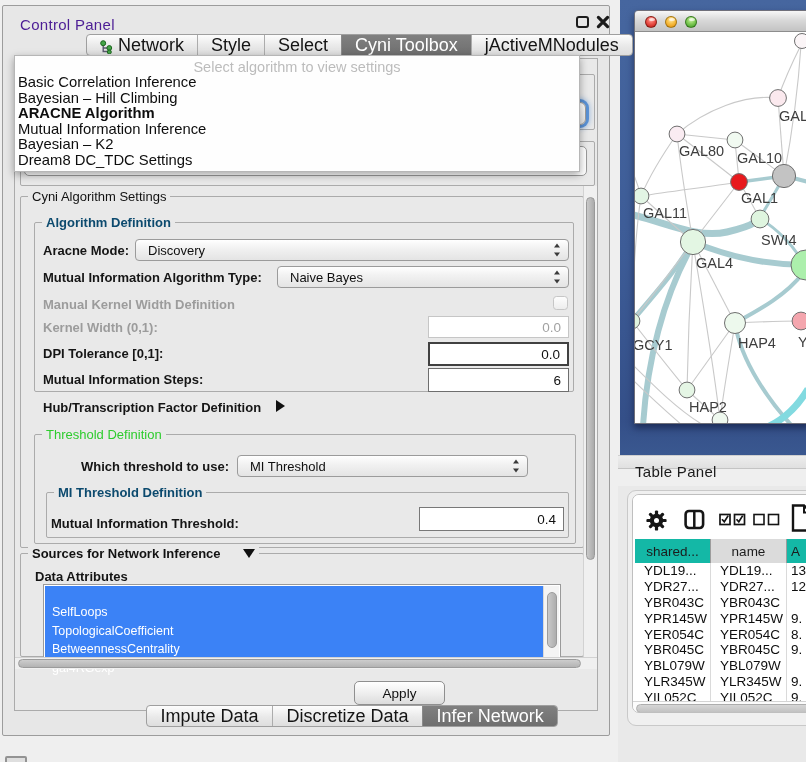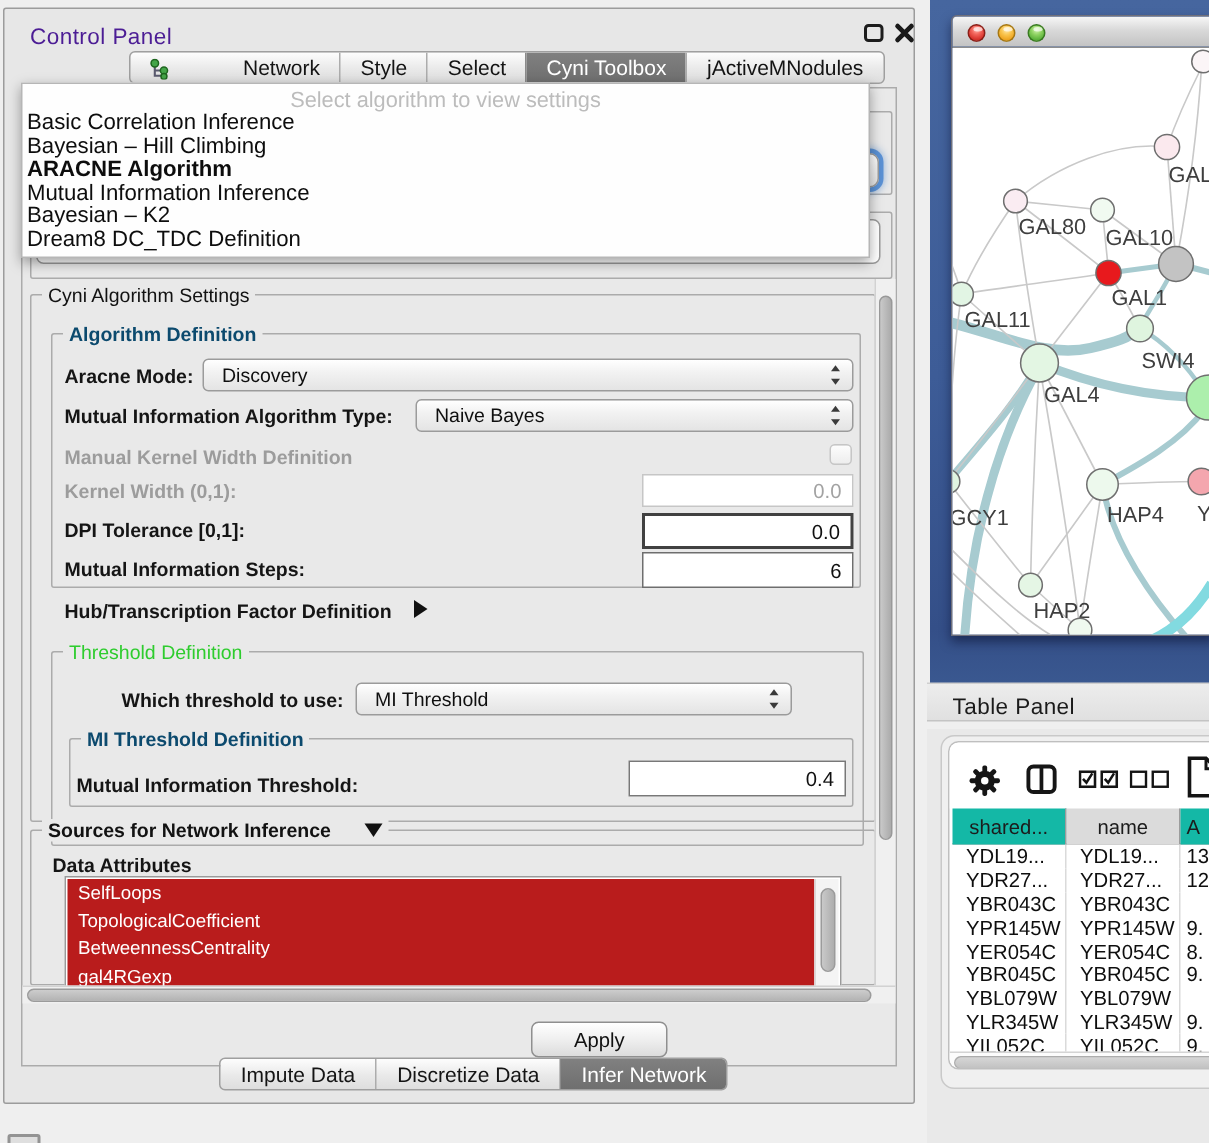--- a/index.html
+++ b/index.html
@@ -17,21 +17,21 @@
           background:linear-gradient(#F7F7F7,#D9D9D9 45%,#C3C3C3);border-bottom:1px solid #8D8D8D;}
   .tl{position:absolute;top:4.5px;width:12px;height:12px;border-radius:50%;}
   .tl::after{content:"";position:absolute;left:2.5px;top:1px;width:6px;height:3.5px;border-radius:50%;background:rgba(255,255,255,.65);}
   .tl.red{left:10px;background:radial-gradient(circle at 50% 28%,#FFB3AC 0%,#F2655C 35%,#D93730 70%,#B5211B 100%);border:1px solid rgba(110,20,14,.75);}
   .tl.yellow{left:30px;background:radial-gradient(circle at 50% 28%,#FFE9AF 0%,#F9C44D 40%,#EFA521 75%,#CE8A11 100%);border:1px solid rgba(140,100,10,.75);}
   .tl.green{left:50px;background:radial-gradient(circle at 50% 28%,#D2F4B1 0%,#8CD160 40%,#5CB23C 75%,#3F9224 100%);border:1px solid rgba(40,100,20,.75);}
   .netcanvas{position:absolute;left:0;top:21px;right:0;bottom:0;background:#FFFFFF;overflow:hidden;}
   .netcanvas svg{position:absolute;left:0;top:0;}
 
   
-  .tp-bar{left:618px;top:455px;width:188px;height:26px;background:linear-gradient(#EDEDED,#E0E0E0);
+  .tp-bar{left:618px;top:455px;width:188px;height:14px;background:linear-gradient(#EDEDED,#E0E0E0);
           border-top:1px solid #CFCFCF;border-bottom:1px solid #C4C4C4;}
   .tp-bar span{position:absolute;left:17px;top:6.5px;font-size:15px;letter-spacing:0.3px;color:#1B1B1B;}
   .tp-under{left:618px;top:486px;width:188px;height:276px;background:#E9E9E9;}
   .tp-frame{left:627px;top:490px;width:200px;height:236px;border:1px solid #C9C9C9;border-radius:9px;background:#F0F0F0;}
   .tp-card{left:632px;top:494px;width:200px;height:219px;background:#FFFFFF;border:1px solid #BFBFBF;border-radius:7px;overflow:hidden;}
   .tbl-toolbar{position:absolute;left:0;top:0;width:100%;height:44px;background:#fff;}
   .tbl-toolbar svg{position:absolute;}
   .tbl-head{position:absolute;left:2px;top:44px;height:24px;display:flex;border-bottom:1px solid #8F8F8F;}
   .tbl-head .hc{height:24px;border-right:1px solid #9C9C9C;font-size:13.5px;color:#1C1C1C;
                 display:flex;align-items:center;justify-content:center;overflow:hidden;white-space:nowrap;}
@@ -47,22 +47,22 @@
 
   
   .cpwin{left:2px;top:5px;width:608px;height:731px;background:#E7E7E7;border:1px solid #9C9C9C;border-radius:2px;}
   .cp-title{position:absolute;left:17px;top:10px;font-size:15px;letter-spacing:0.3px;color:#4c1d95;}
   .cp-float{position:absolute;left:573px;top:10px;width:13px;height:12px;border:2px solid #1D1D1D;border-radius:3px;}
   .cp-close{position:absolute;left:593px;top:9px;width:14px;height:14px;}
 
   
   .segbar{position:absolute;display:flex;height:22px;border:1px solid #9F9F9F;border-radius:4px;
           background:linear-gradient(#FDFDFD,#E9E9E9 55%,#DEDEDE);overflow:hidden;}
-  .seg{padding:0 12.5px;line-height:21px;font-size:14px;color:#141414;border-left:1px solid #ACACAC;
-       display:flex;align-items:center;white-space:nowrap;gap:44px;}
+  .seg{padding:0 12.5px;line-height:21px;font-size:18px;color:#141414;border-left:1px solid #ACACAC;
+       display:flex;align-items:center;white-space:nowrap;}
   .seg:first-child{border-left:none;}
   .seg.sel{background:linear-gradient(#808080,#6F6F6F);color:#FFFFFF;border-left-color:#8A8A8A;}
   .seg .nicon{margin-right:5px;display:inline-block;width:13px;height:14px;}
   #top-tabs{left:83px;top:28px;}
   #bottom-tabs{left:143px;top:699px;}
   #bottom-tabs .seg{padding:0 13.5px;}
   #top-tabs .seg{padding:0 13px;}
 
   
   .content{position:absolute;left:11px;top:52px;width:584px;height:653px;border:1px solid #ABABAB;background:#E9E9E9;}
@@ -85,21 +85,21 @@
   .tfield{position:absolute;background:#FFFFFF;font-size:13.5px;color:#101010;
           display:flex;align-items:center;justify-content:flex-end;padding-right:7px;}
   .tfield.dis{color:#A2A2A2;}
   .checkbox{position:absolute;width:15px;height:14px;background:linear-gradient(#FDFDFD,#EDEDED);border:1px solid #C6C6C6;border-radius:3.5px;}
 
   .tri-right{display:inline-block;width:0;height:0;border-top:6.5px solid transparent;border-bottom:6.5px solid transparent;border-left:9px solid #111;}
   .tri-down{display:inline-block;width:0;height:0;border-left:6.5px solid transparent;border-right:6.5px solid transparent;border-top:9px solid #111;}
 
   
   .attr-list{position:absolute;background:#FFFFFF;border:1px solid #9A9A9A;}
-  .attr-sel{position:absolute;left:1px;top:1px;right:17px;bottom:1px;background:#b91c1c;padding-top:0;}
+  .attr-sel{position:absolute;left:1px;top:1px;right:17px;bottom:1px;background:#3b82f6;padding-top:17px;}
   .attr-sel div{padding-left:7px;line-height:18.7px;font-size:12.5px;color:#FFFFFF;white-space:nowrap;}
   .attr-vsb{position:absolute;top:1px;right:1px;bottom:1px;width:16px;background:#F4F4F4;border-left:1px solid #D9D9D9;}
   .attr-vsb .thumb{position:absolute;left:2.5px;top:6px;width:10px;height:56px;border-radius:6px;
           background:linear-gradient(90deg,#C9C9C9,#ADADAD);border:1px solid #9B9B9B;}
 
   
   .vsb{position:absolute;right:0px;top:127px;width:14px;height:471px;background:#F0F0F0;border-left:1px solid #D2D2D2;}
   .vsb .thumb{position:absolute;left:2px;top:11px;width:9px;height:363px;border-radius:6px;
           background:linear-gradient(90deg,#C9C9C9,#ABABAB);border:1px solid #999999;}
   .hsb{position:absolute;left:0px;top:598px;width:582px;height:12px;background:#F0F0F0;border-top:1px solid #D2D2D2;}
@@ -366,21 +366,21 @@
         <span>0.0</span>
       </div>
       <span class="flabel" style="left:28px;top:313px;">Mutual Information Steps:</span>
       <div class="tfield" style="left:413px;top:309px;width:141px;height:24px;border:1.5px solid #6E6E6E;">
         <span>6</span>
       </div>
 
       <span class="flabel" style="left:28px;top:341px;">Hub/Transcription Factor Definition</span>
       <span class="tri-right" style="position:absolute;left:261px;top:341px;"></span>
 
-      <div class="gb" style="left:19px;top:375px;width:542px;height:130px;">
+      <div class="gb" style="left:19px;top:375px;width:542px;height:110px;">
         <span class="gb-title green">Threshold Definition</span>
       </div>
       <span class="flabel" style="left:66px;top:400px;">Which threshold to use:</span>
       <div class="combo" style="left:222px;top:396px;width:291px;height:22px;">
         <span class="val">MI Threshold</span>
         <span class="spin"></span>
       </div>
       <div class="gb" style="left:31px;top:433px;width:523px;height:46px;">
         <span class="gb-title blue">MI Threshold Definition</span>
       </div>
@@ -430,18 +430,18 @@
   </div>
 
   <div class="abs popup">
     <div class="hint">Select algorithm to view settings</div>
     <div id="popup-items" style="margin-top:1px;">
         <div class="pitem">Basic Correlation Inference</div>
         <div class="pitem">Bayesian – Hill Climbing</div>
         <div class="pitem sel">ARACNE Algorithm</div>
         <div class="pitem">Mutual Information Inference</div>
         <div class="pitem">Bayesian – K2</div>
-        <div class="pitem">Dream8 DC_TDC Definition</div>
+        <div class="pitem">Dream8 DC_TDC Settings</div>
       </div>
   </div>
 
   <div class="abs mini-icon"></div>
 </div>
 
 </body></html>

